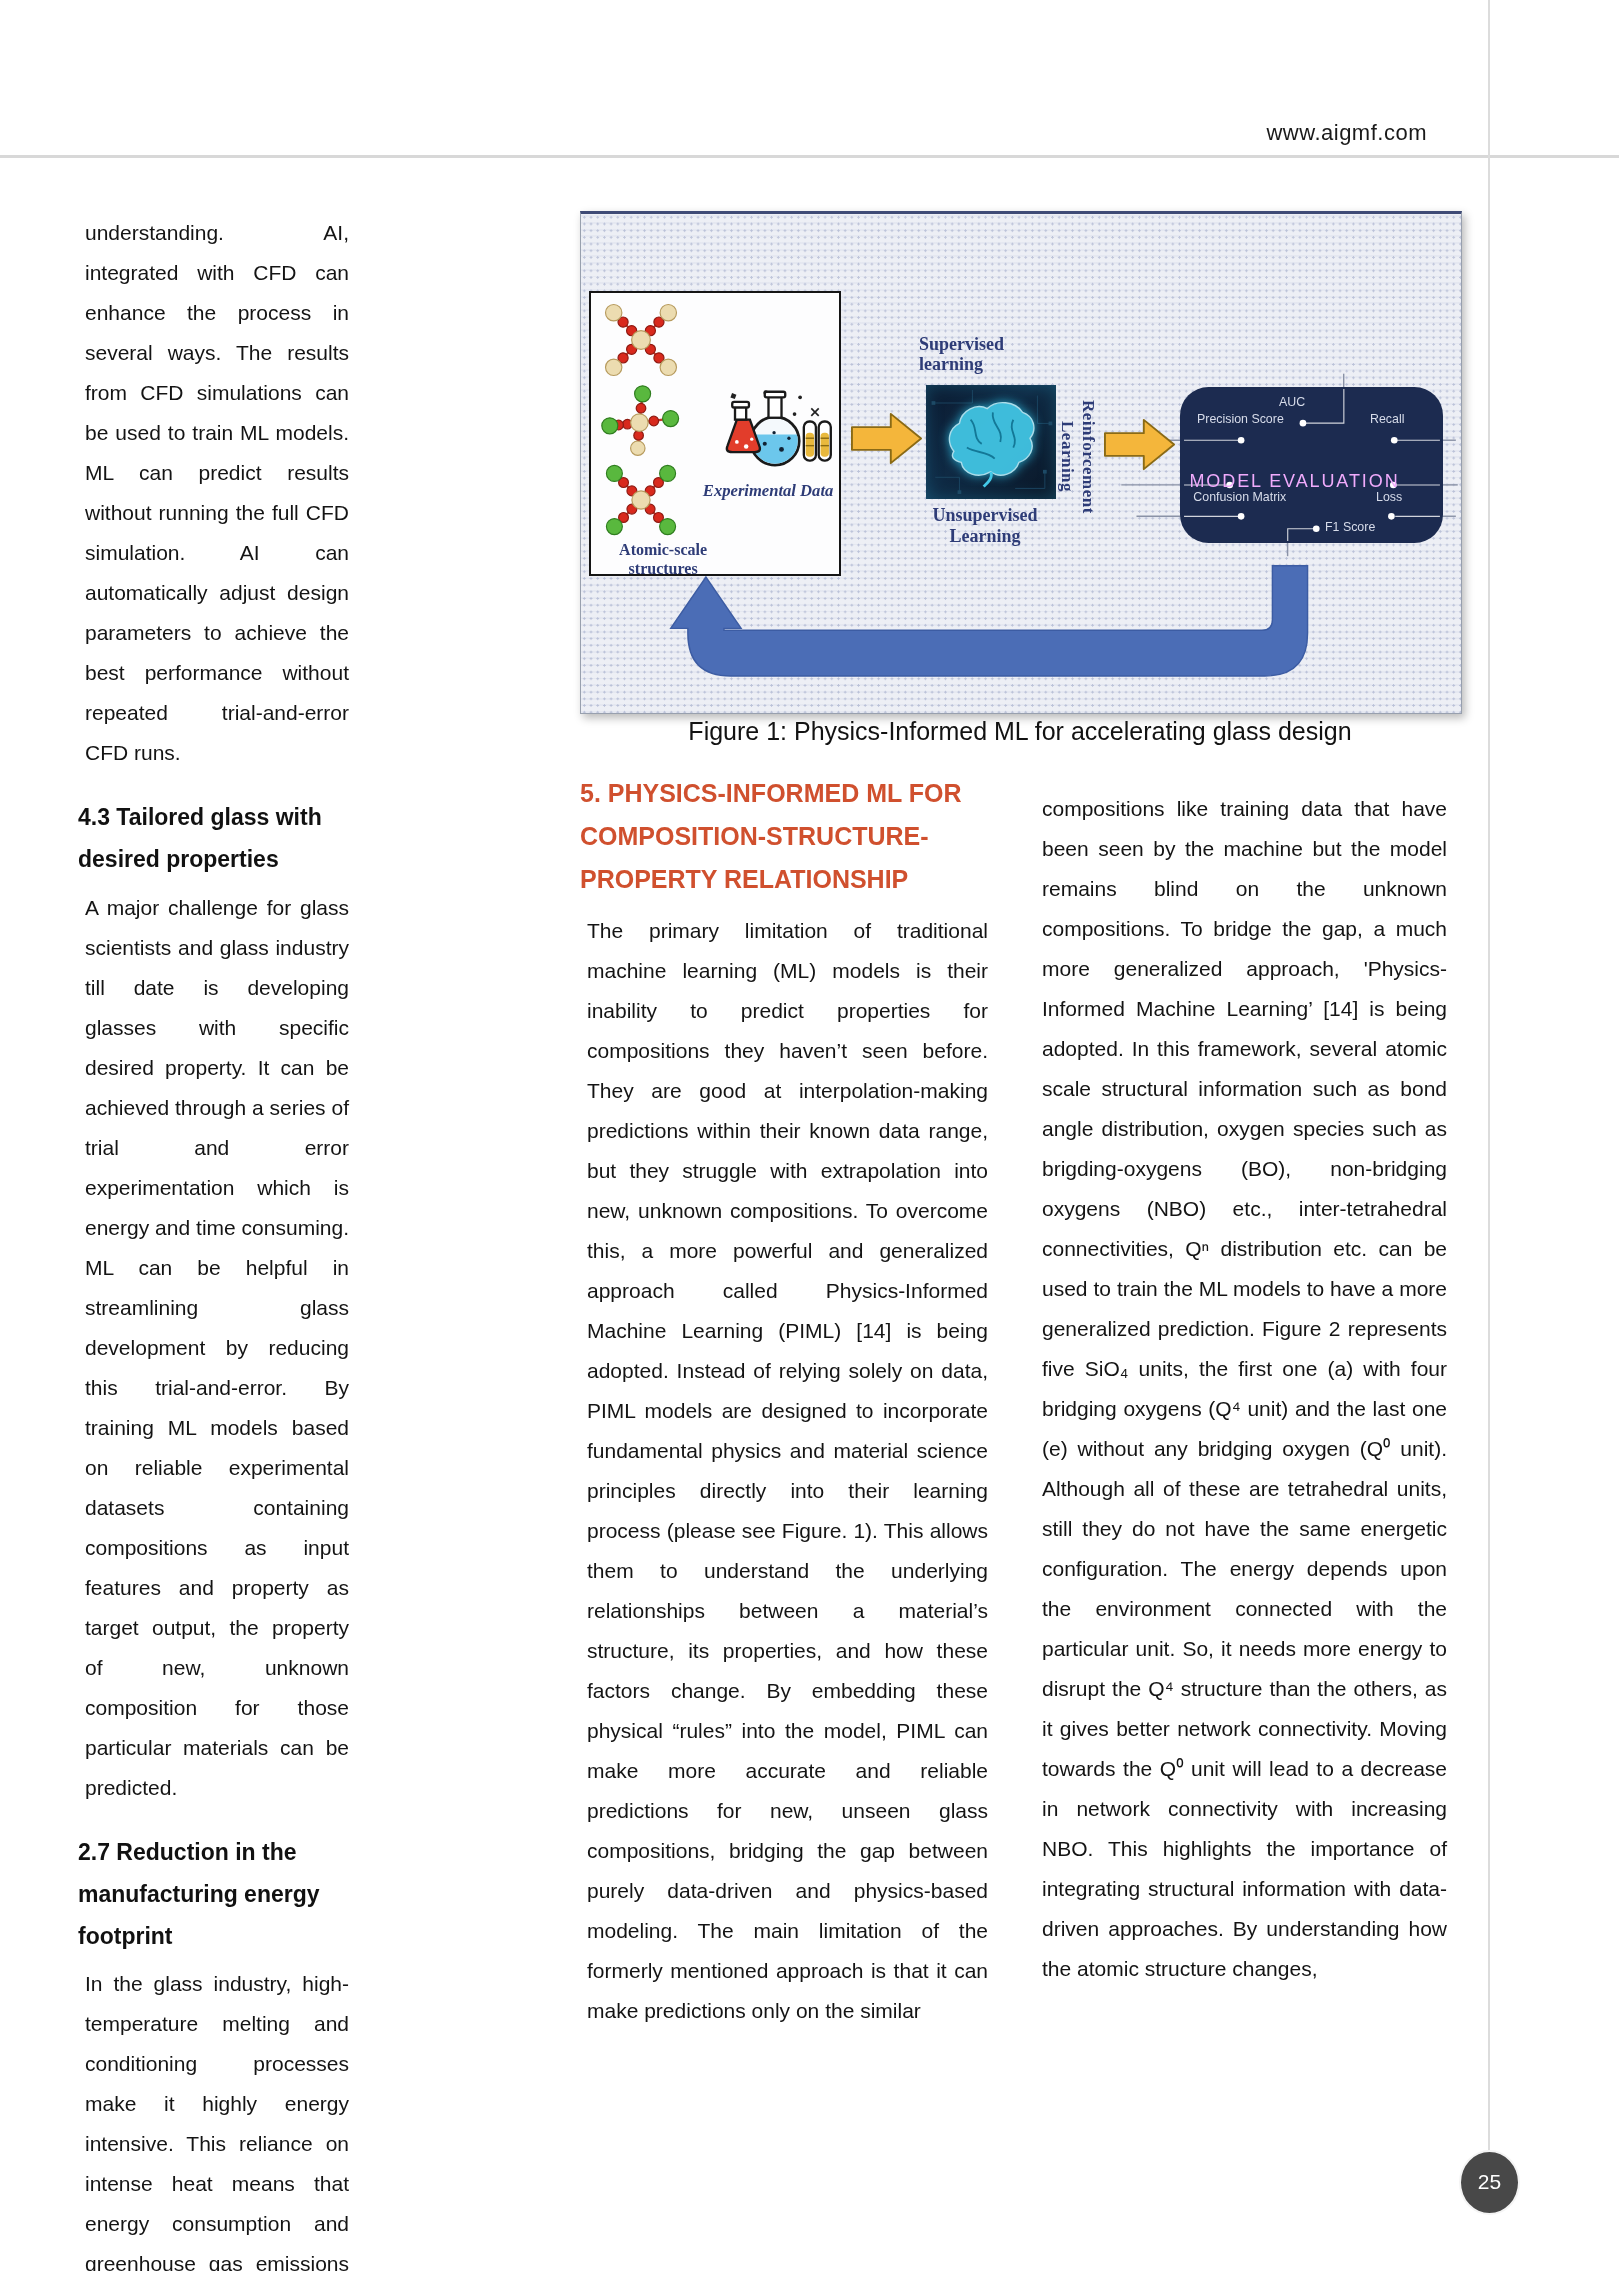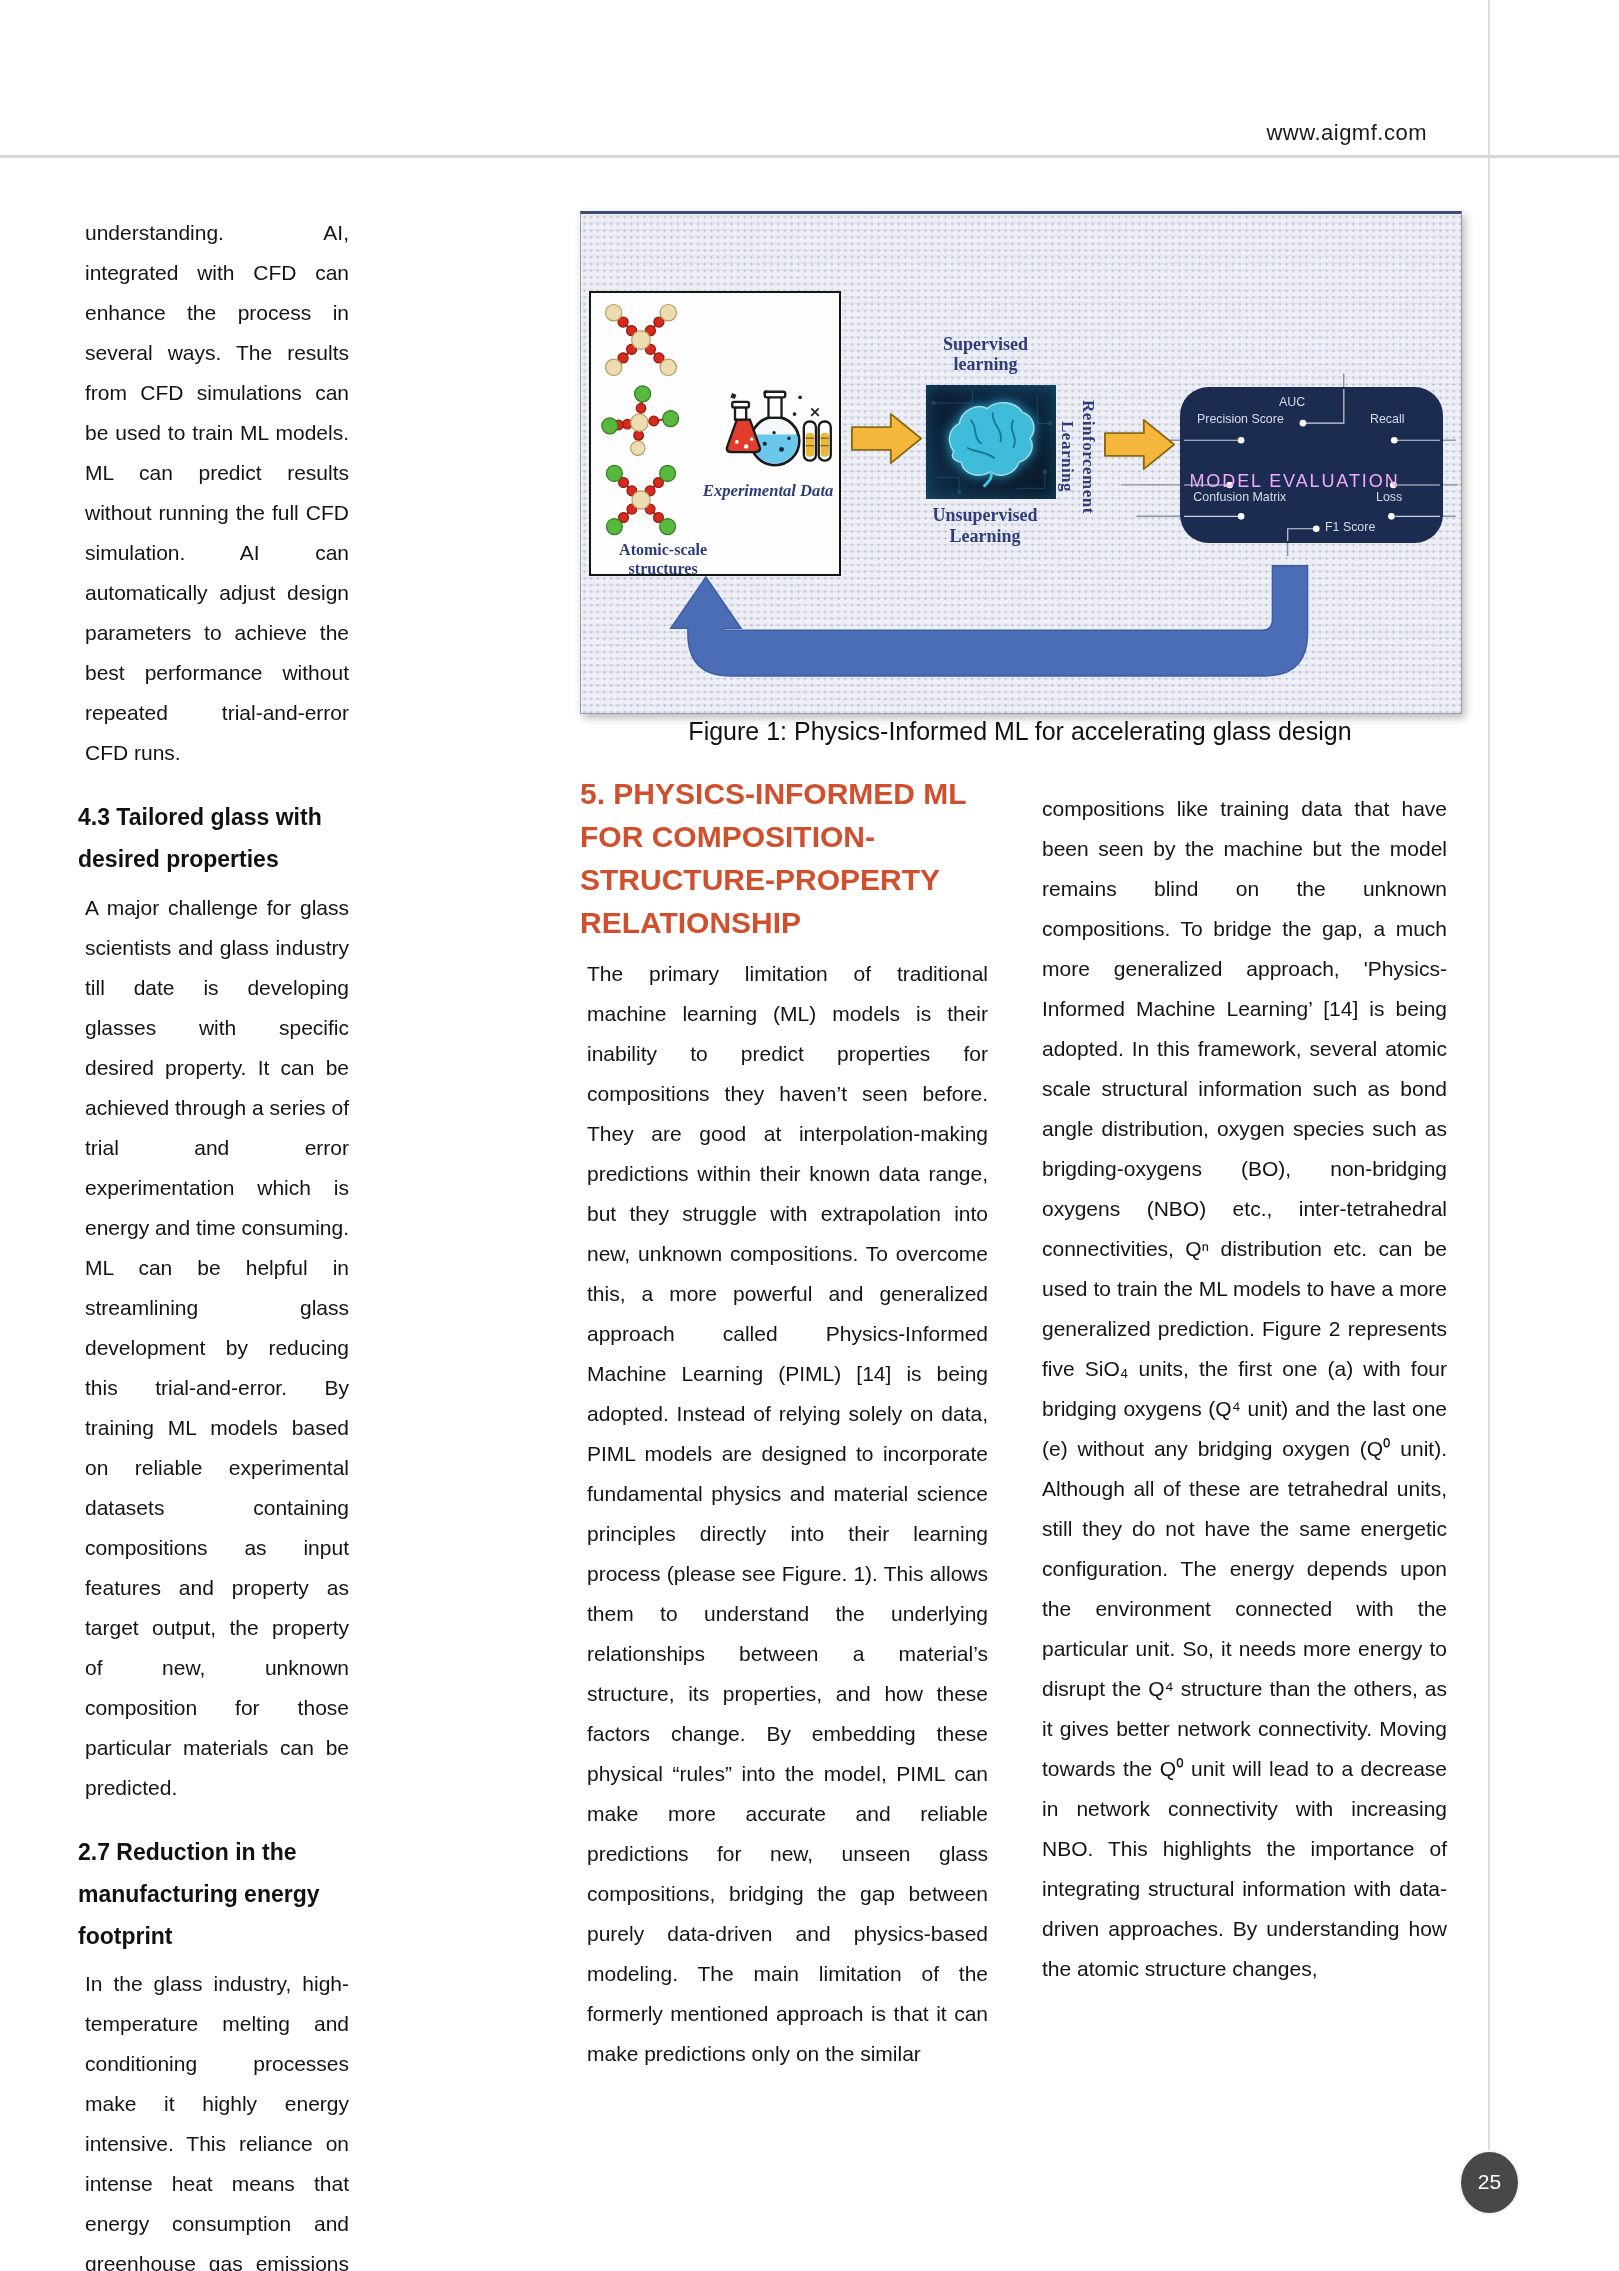--- a/index.html
+++ b/index.html
@@ -26,21 +26,21 @@
   .col p{
     margin:7px;font-size:21px;line-height:40px;text-align:justify;
   }
   .col h3{
     margin:23px 0 7.6px 0;font-size:23px;line-height:42px;font-weight:bold;color:#111;
   }
   .col1{left:78px;top:206px;width:278px;}
   .col2{left:580px;top:772px;width:415px;}
   .col3{left:1035px;top:782px;width:419px;}
   .col2 h2{
-    margin:0 0 9.5px 0;font-size:30px;line-height:43px;font-weight:bold;color:#d0502e;
+    margin:0 0 9.5px 0;font-size:25px;line-height:43px;font-weight:bold;color:#d0502e;
   }
   
   .figure{
     position:absolute;left:580px;top:211px;width:880px;height:499px;
     background-color:#edeff5;
     background-image:
       radial-gradient(circle, rgba(90,105,160,.30) 1px, transparent 1.3px),
       repeating-linear-gradient(0deg, rgba(120,135,185,.07) 0 1.9px, transparent 1.9px 6.7px);
     background-size:6.7px 6.7px, auto;
     border:1px solid #98a0ae;
@@ -58,21 +58,21 @@
     position:absolute;left:0;top:247px;width:145px;text-align:center;
     font-size:16px;line-height:19px;
   }
   .flasks{position:absolute;left:122px;top:95px;}
   .exp-label{
     position:absolute;left:110px;top:188px;width:135px;text-align:center;
     font-size:16.6px;line-height:20px;font-style:italic;
   }
   .arrow-svg{position:absolute;}
   .lbl-supervised{
-    position:absolute;left:338px;top:120px;width:133px;text-align:center;
+    position:absolute;left:338px;top:120px;width:133px;text-align:left;
     font-size:18px;line-height:20px;
   }
   .lbl-unsupervised{
     position:absolute;left:328px;top:291px;width:152px;text-align:center;
     font-size:18px;line-height:21px;
   }
   .lbl-reinforcement{
     position:absolute;left:474px;top:162px;height:162px;width:44px;
     writing-mode:vertical-rl;text-align:center;
     font-size:17px;line-height:21px;letter-spacing:0.5px;

